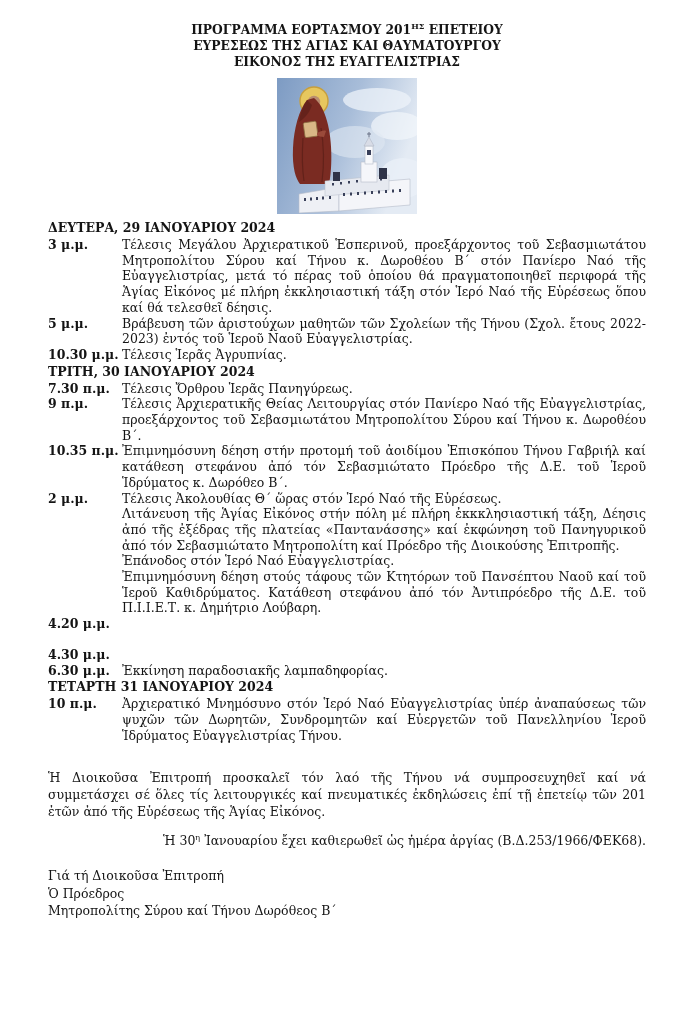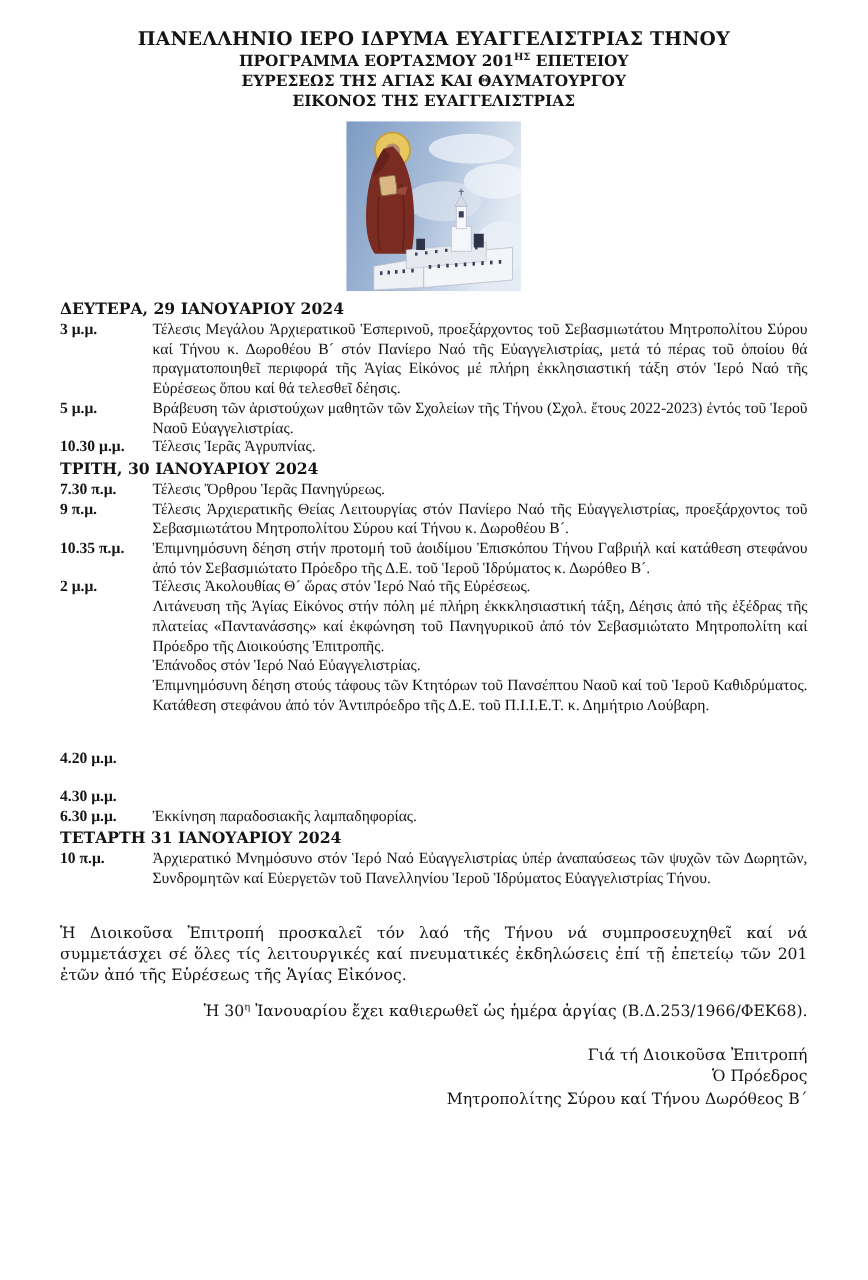--- a/index.html
+++ b/index.html
@@ -9,38 +9,37 @@
     color:#141414;
     -webkit-font-smoothing:antialiased;
   }
   .page{box-sizing:border-box;width:694px;min-height:1024px;padding:22px 48px 18px 48px;}
   .hdr{text-align:center;font-weight:bold;margin:0;}
   .hdr-1{font-size:15px;line-height:19px;letter-spacing:.2px;}
   .hdr-sub{font-size:12.3px;line-height:16px;}
   sup.sm{font-size:8px;vertical-align:super;line-height:0;}
   .icon-wrap{width:140px;height:136px;margin:8px auto 6px auto;display:block;}
   .day-title{text-align:left;font-weight:bold;font-size:12.5px;line-height:16px;margin:1px 0 1px 0;}
-  .event{display:flex;align-items:flex-start;font-family:Liberation Serif, serif;}
+  .event{display:flex;align-items:flex-start;}
   .event .time{flex:none;width:74px;font-weight:bold;font-size:12.5px;line-height:15.7px;padding-top:0;}
   .event .desc{flex:1;font-size:12.5px;line-height:15.7px;text-align:justify;}
   .event .desc p{margin:0;}
-  .event.gap-after{margin-bottom:15px;margin-top:27px;}
+  .event.gap-after{margin-bottom:15px;}
   .closing{margin-top:26px;font-size:12.5px;line-height:17px;text-align:justify;}
   .closing p{margin:0;}
   .holiday{margin-top:12px;text-align:right;font-size:12.5px;line-height:17px;}
-  .signature{margin-top:18px;text-align:right;font-size:12.5px;line-height:17.5px;}
+  .signature{margin-top:18px;text-align:left;font-size:12.5px;line-height:17.5px;}
   .signature div{margin:0;}
 </style>
 </head>
 <body>
 
 <div class="page">
 
   <div>
-    <div class="hdr hdr-1">ΠΑΝΕΛΛΗΝΙΟ ΙΕΡΟ ΙΔΡΥΜΑ ΕΥΑΓΓΕΛΙΣΤΡΙΑΣ ΤΗΝΟΥ</div>
     <div class="hdr hdr-sub"><span>ΠΡΟΓΡΑΜΜΑ ΕΟΡΤΑΣΜΟΥ 201</span><sup class="sm">ΗΣ</sup><span> ΕΠΕΤΕΙΟΥ</span></div>
     <div class="hdr hdr-sub">ΕΥΡΕΣΕΩΣ ΤΗΣ ΑΓΙΑΣ ΚΑΙ ΘΑΥΜΑΤΟΥΡΓΟΥ</div>
     <div class="hdr hdr-sub">ΕΙΚΟΝΟΣ ΤΗΣ ΕΥΑΓΓΕΛΙΣΤΡΙΑΣ</div>
   </div>
 
   <svg class="icon-wrap" viewBox="0 0 140 136" role="img">
     <defs>
       <linearGradient id="sky" x1="0" y1="0" x2="1" y2="0.35">
         <stop offset="0" stop-color="#7d9bc3"></stop>
         <stop offset="0.55" stop-color="#a8bdd9"></stop>

